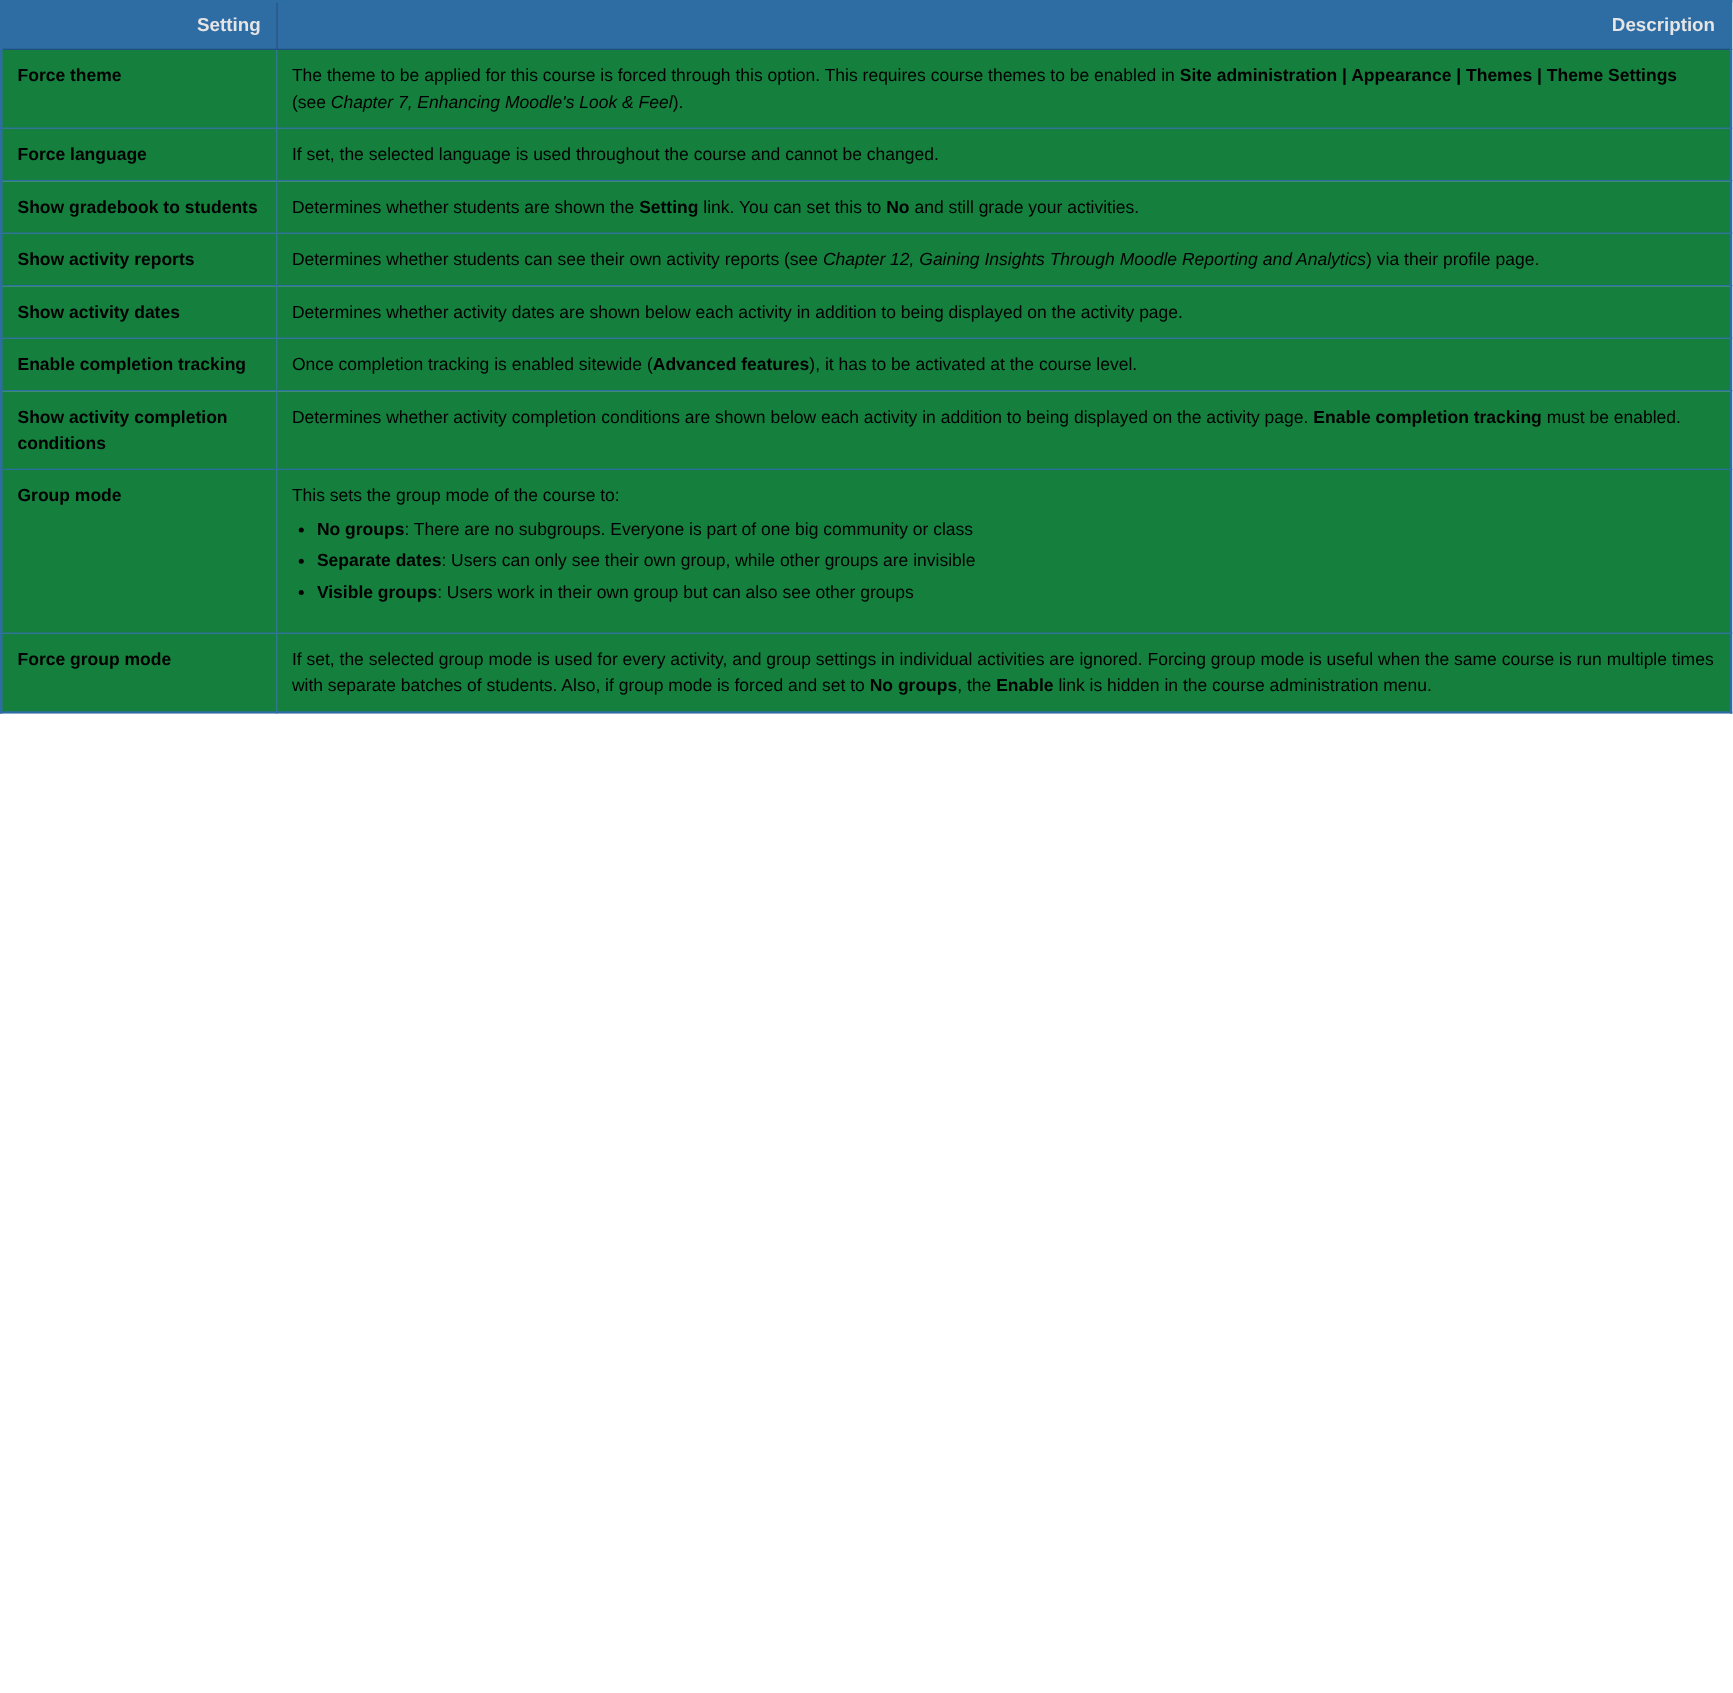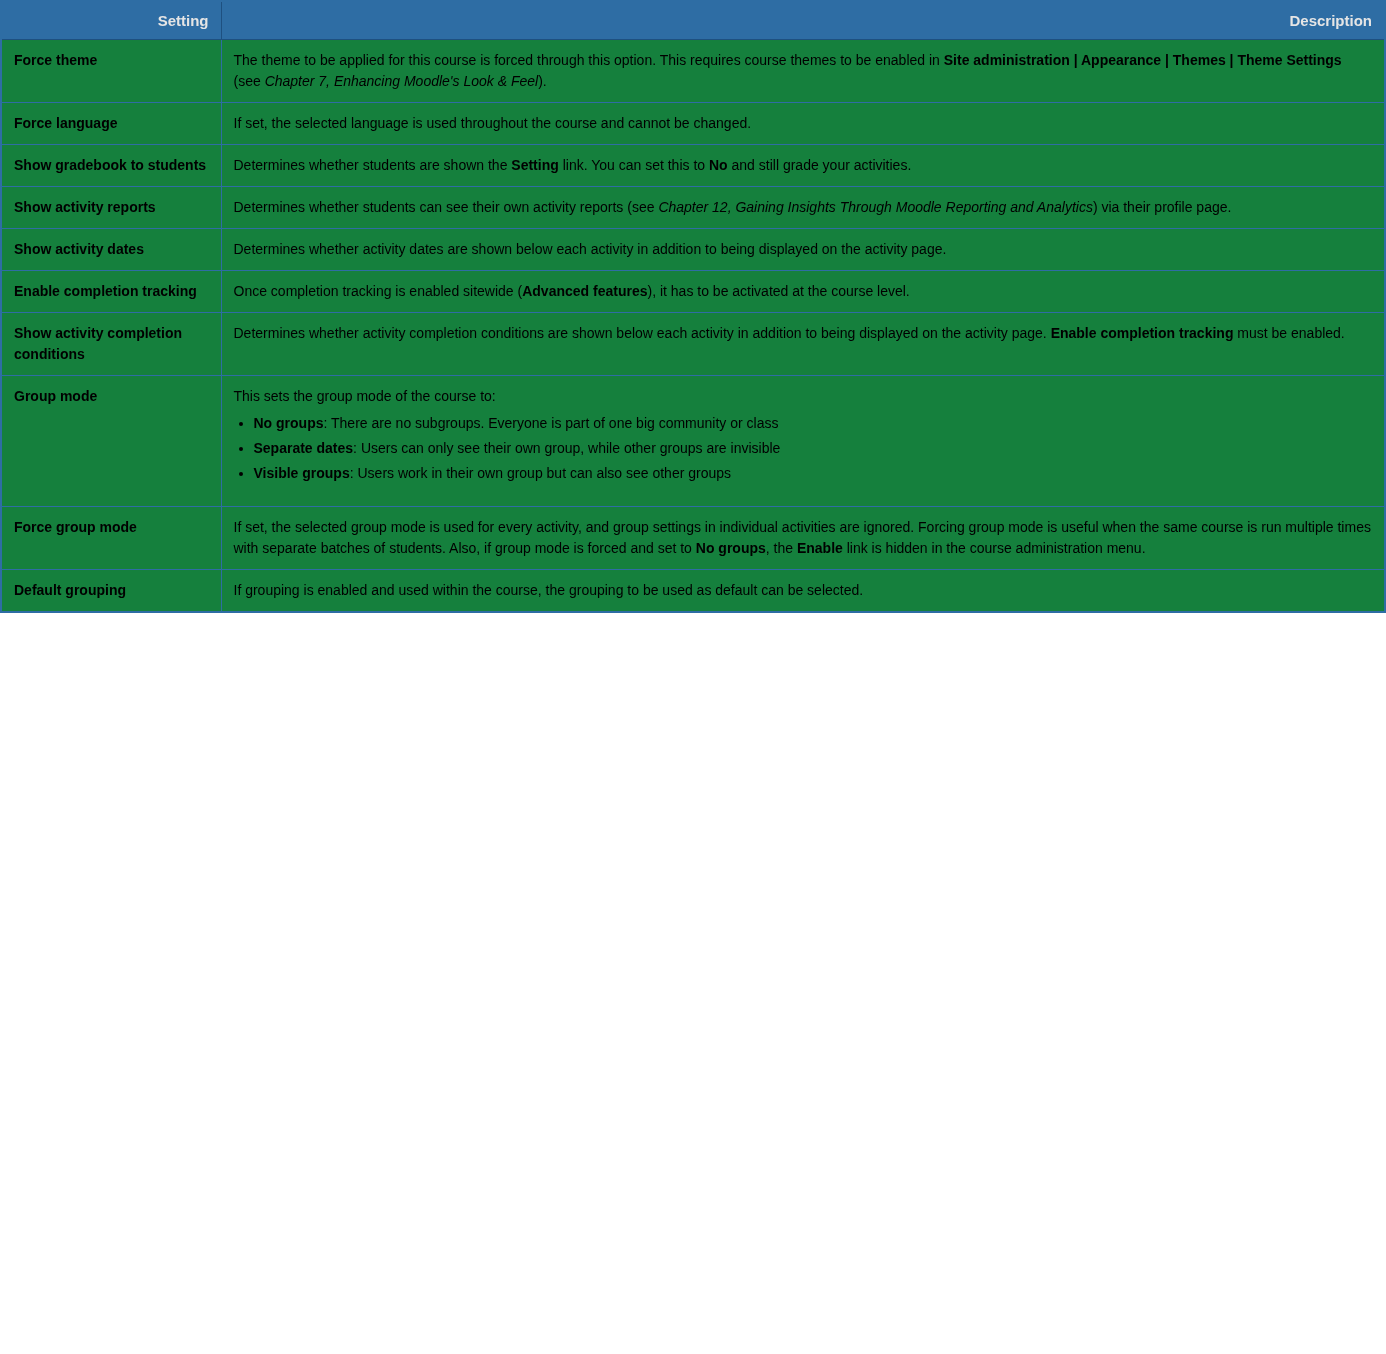--- a/index.html
+++ b/index.html
@@ -102,19 +102,15 @@
           <td><span>This sets the group mode of the course to:</span><ul class="bullet-list">
               <li><span class="bold">No groups</span>: There are no subgroups. Everyone is part of one big community or class</li>
               <li><span class="bold">Separate dates</span>: Users can only see their own group, while other groups are invisible</li>
               <li><span class="bold">Visible groups</span>: Users work in their own group but can also see other groups</li>
             </ul></td>
         </tr>
         <tr>
           <td>Force group mode</td>
           <td>If set, the selected group mode is used for every activity, and group settings in individual activities are ignored. Forcing group mode is useful when the same course is run multiple times with separate batches of students. Also, if group mode is forced and set to <strong>No groups</strong>, the <strong>Enable</strong> link is hidden in the course administration menu.</td>
         </tr>
-        <tr>
-          <td>Default grouping</td>
-          <td>If grouping is enabled and used within the course, the grouping to be used as default can be selected.</td>
-        </tr>
       </tbody>
   </table>
 </div>
 
 </body></html>

